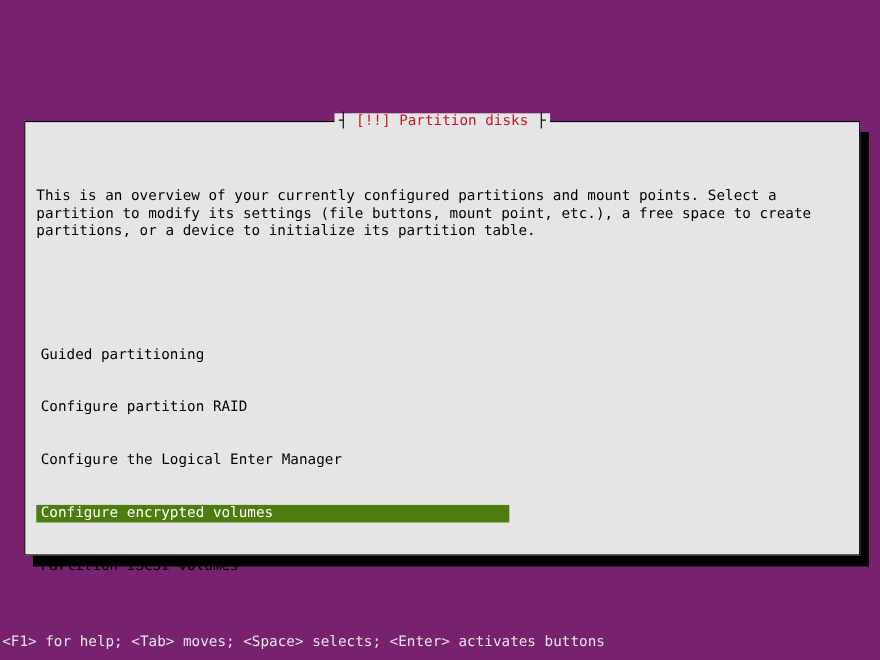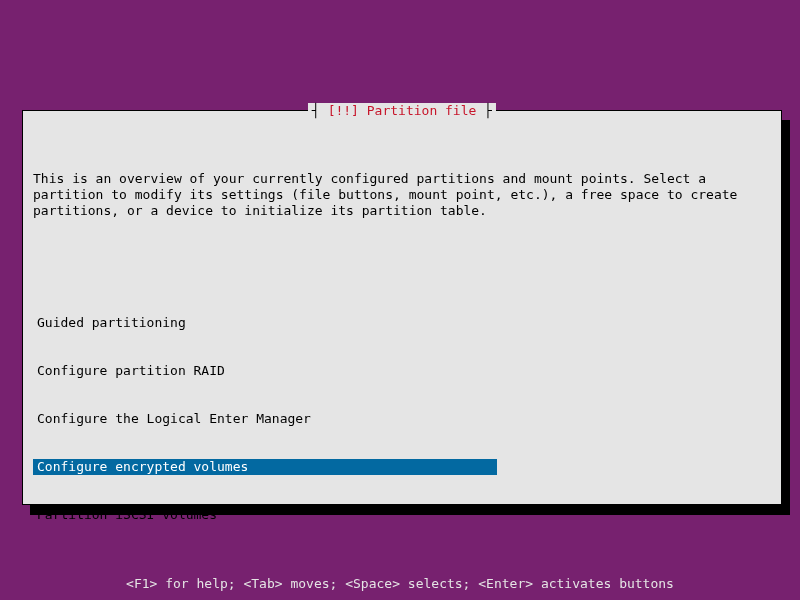--- a/index.html
+++ b/index.html
@@ -49,43 +49,42 @@
   }
   .menu {
     margin-top: 16px;
   }
   .menu-item {
     white-space: pre;
     padding: 0 4px;
     display: inline-block;
   }
   .menu-item.selected {
-    background: #0369a1;
+    background: #4d7c0f;
     color: #fff;
-    width: 464px;
+    width: 430px;
   }
   .helpbar {
     position: absolute;
     bottom: 4px;
     left: 0;
     width: 100%;
     color: #E5E5E5;
     background: transparent;
     padding: 4px 2px;
     white-space: pre;
-    text-align: center;
   }
 </style>
 </head>
 <body>
 
 <div class="dialog-shadow"></div>
 
 <div class="dialog">
-  <div class="dialog-title"><span class="title-bracket">┤ </span><span class="title-alert">[!!] </span><span class="title-alert">Partition file</span><span class="title-bracket"> ├</span></div>
+  <div class="dialog-title"><span class="title-bracket">┤ </span><span class="title-alert">[!!] </span><span class="title-alert">Partition disks</span><span class="title-bracket"> ├</span></div>
 
   <div class="dialog-body">
     <div>This is an overview of your currently configured partitions and mount points. Select a
 partition to modify its settings (file buttons, mount point, etc.), a free space to create
 partitions, or a device to initialize its partition table.</div>
 
     <div class="menu">
       <div><span class="menu-item">Guided partitioning</span></div>
       <div><span class="menu-item">Configure partition RAID</span></div>
       <div><span class="menu-item">Configure the Logical Enter Manager</span></div>

